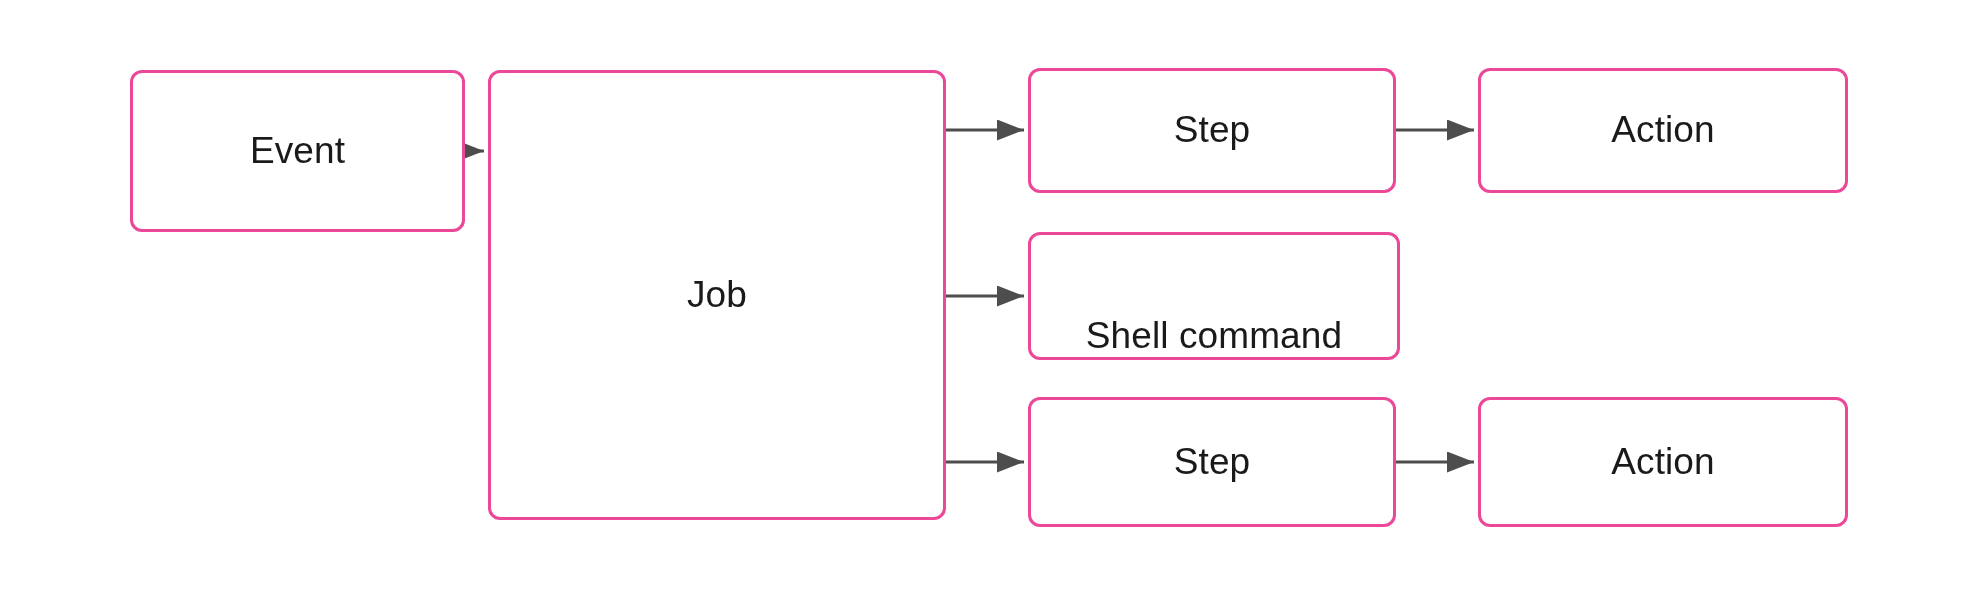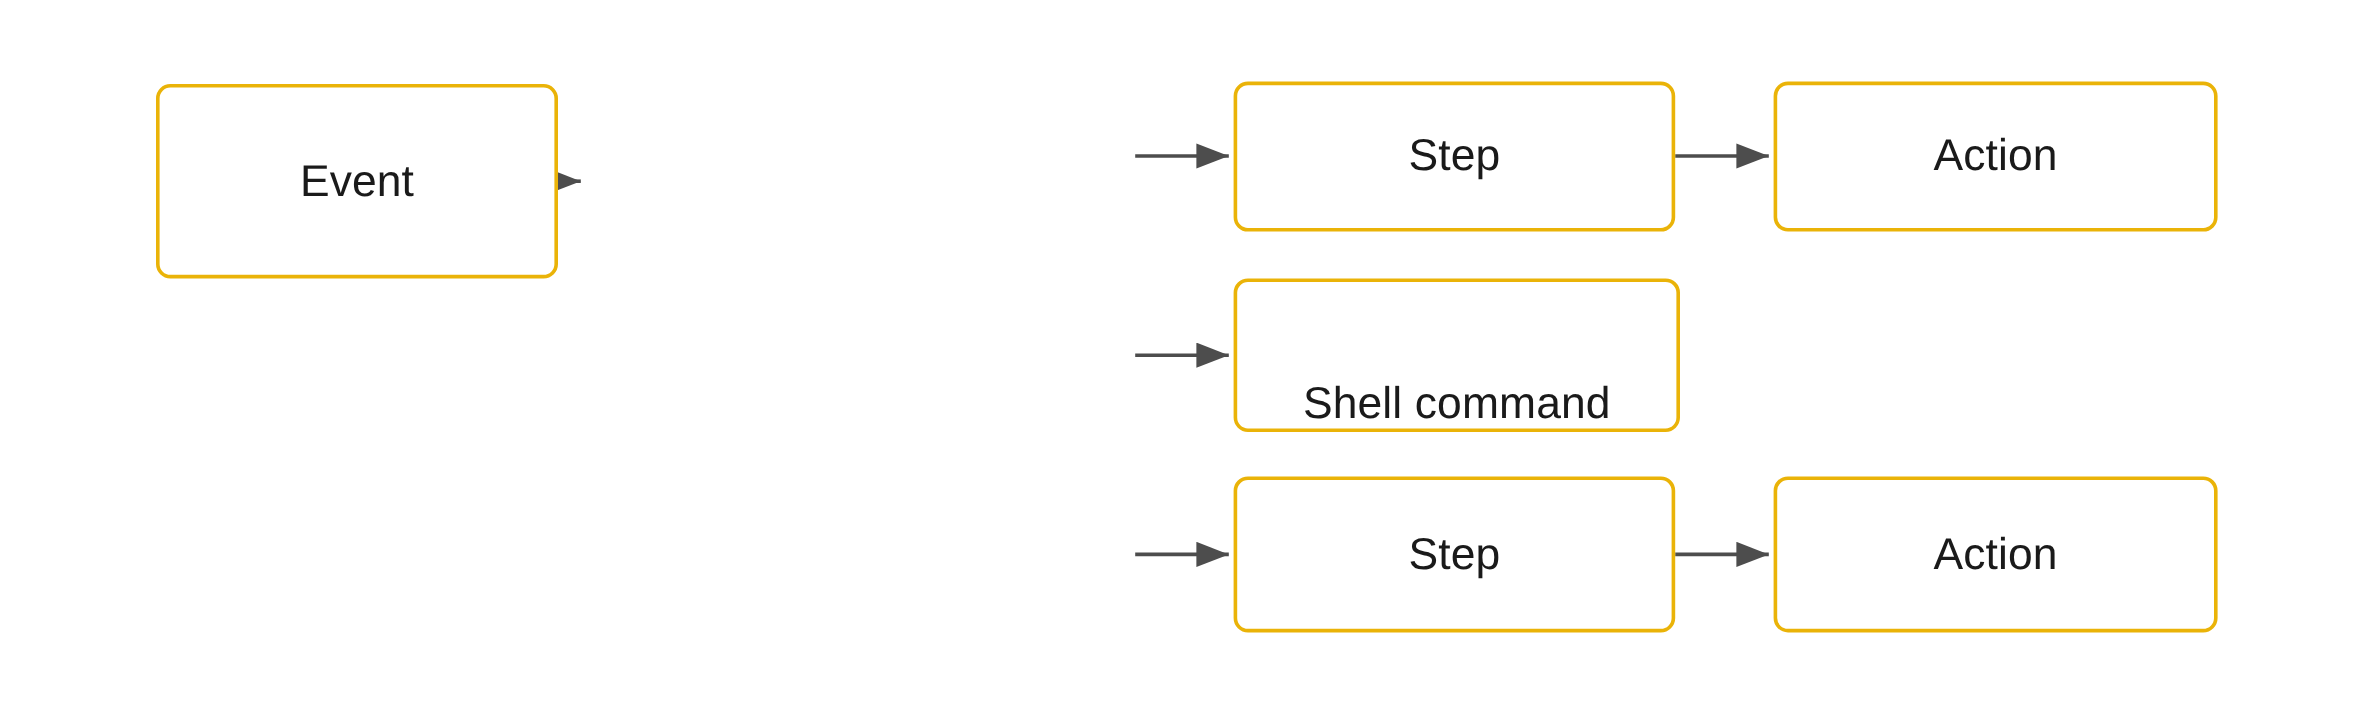--- a/index.html
+++ b/index.html
@@ -25,21 +25,21 @@
     left: 0;
     top: 0;
     width: 1977px;
     height: 599px;
     pointer-events: none;
   }
   .node {
     position: absolute;
     box-sizing: border-box;
     background: #ffffff;
-    border: 3px solid #eab308;
+    border: 3px solid #ec4899;
     border-radius: 12px;
     display: flex;
     align-items: center;
     justify-content: center;
   }
   .node-label {
     font-family: "Liberation Sans", sans-serif;
     font-size: 37px;
     line-height: 1.1;
     color: #1a1a1a;
@@ -77,20 +77,23 @@
 
     <line x1="1396" y1="130" x2="1474" y2="130" stroke="#4d4d4d" stroke-width="3" marker-end="url(#arrowhead)"></line>
 
     <line x1="1396" y1="462" x2="1474" y2="462" stroke="#4d4d4d" stroke-width="3" marker-end="url(#arrowhead)"></line>
   </svg>
 
   <div class="node n-event">
     <span class="node-label">Event</span>
   </div>
 
+  <div class="node n-job">
+    <span class="node-label">Job</span>
+  </div>
 
   <div class="node n-step1">
     <span class="node-label">Step</span>
   </div>
 
   <div class="node n-act1">
     <span class="node-label">Action</span>
   </div>
 
   <div class="node n-shell">

